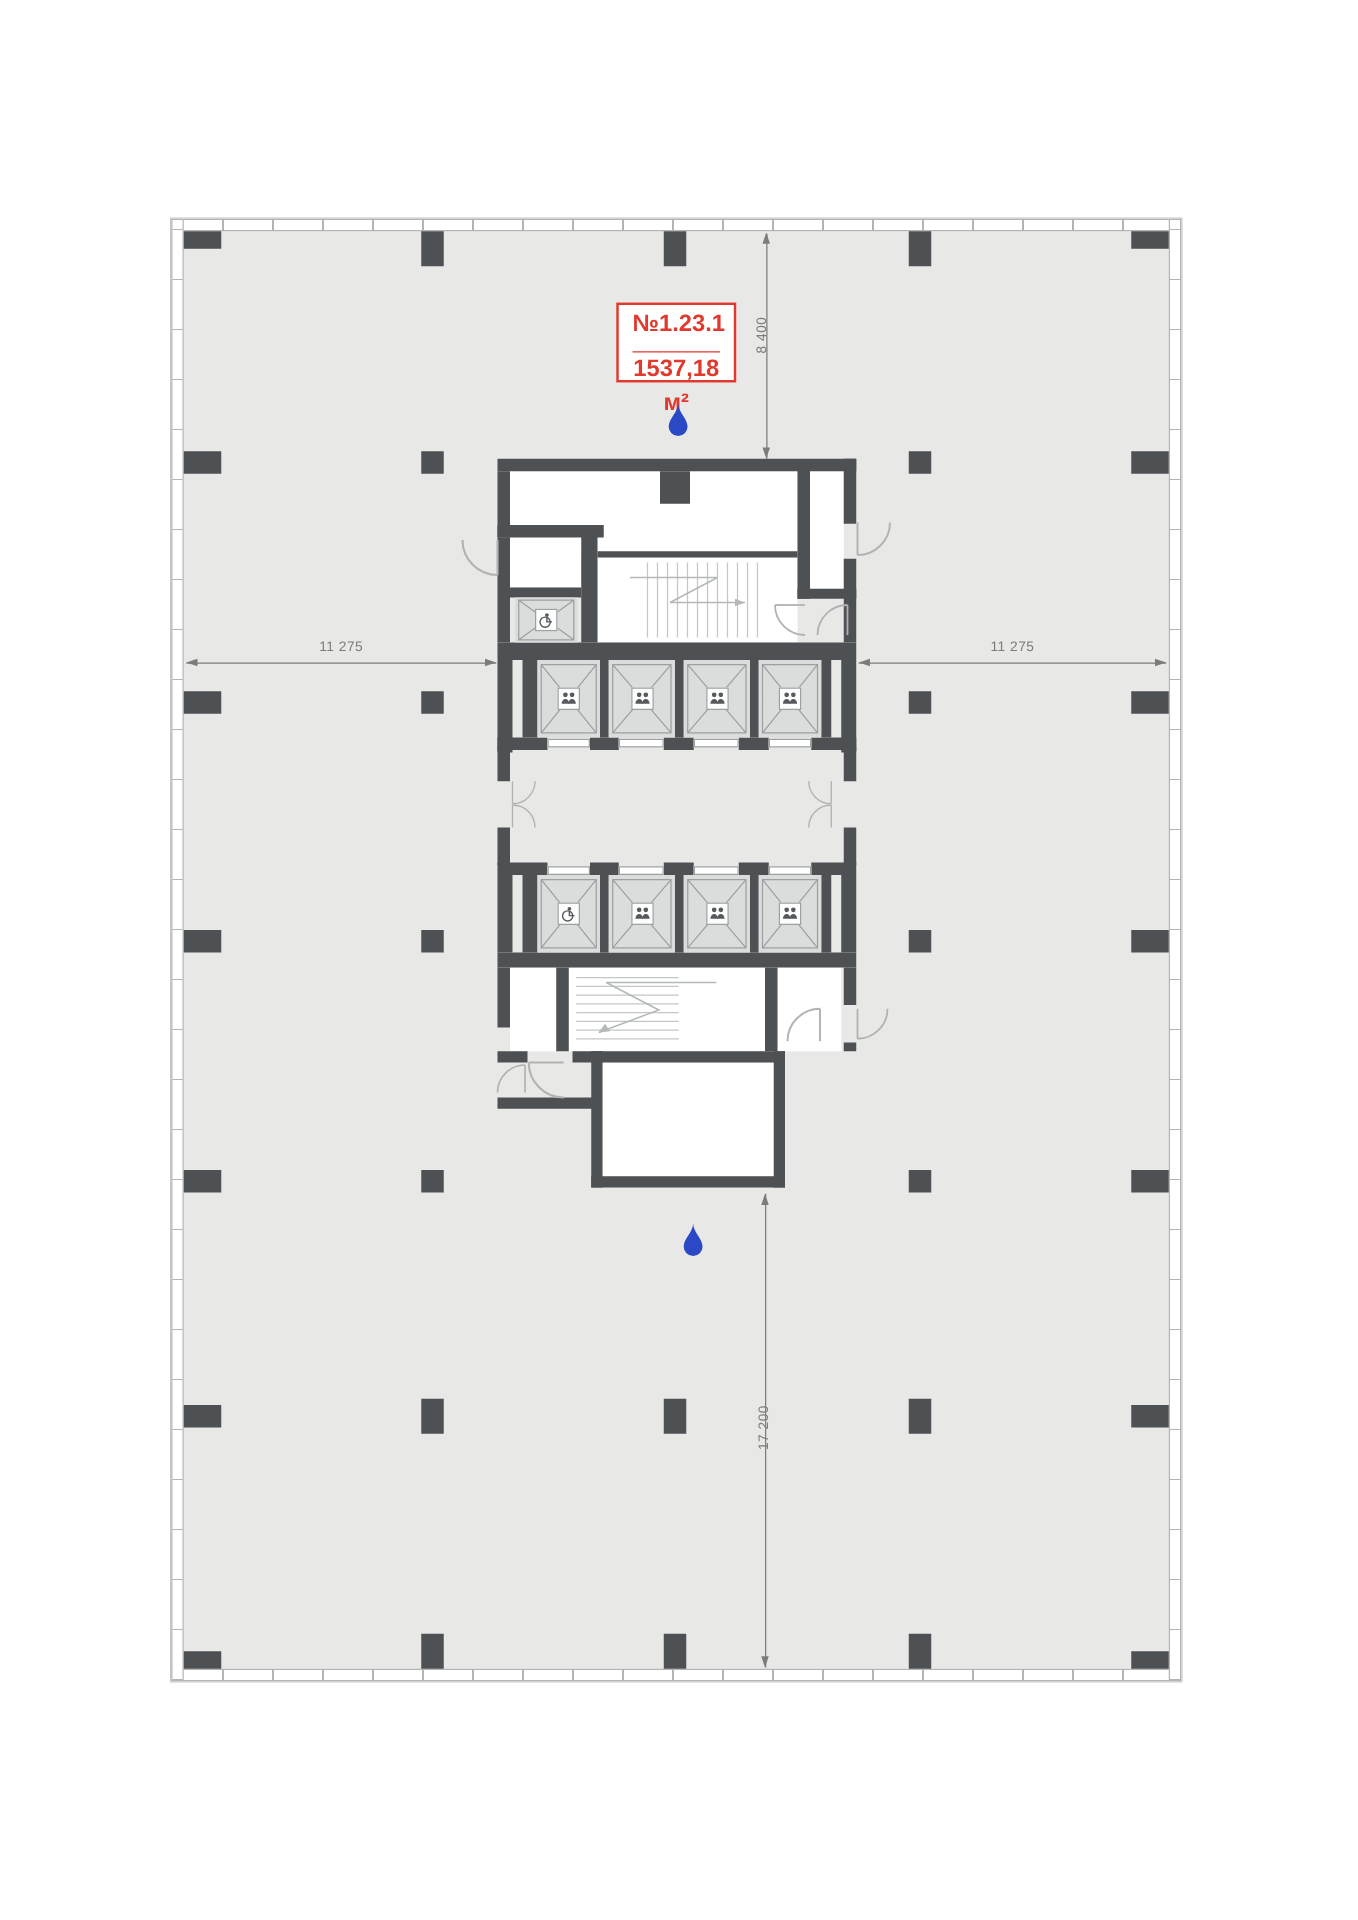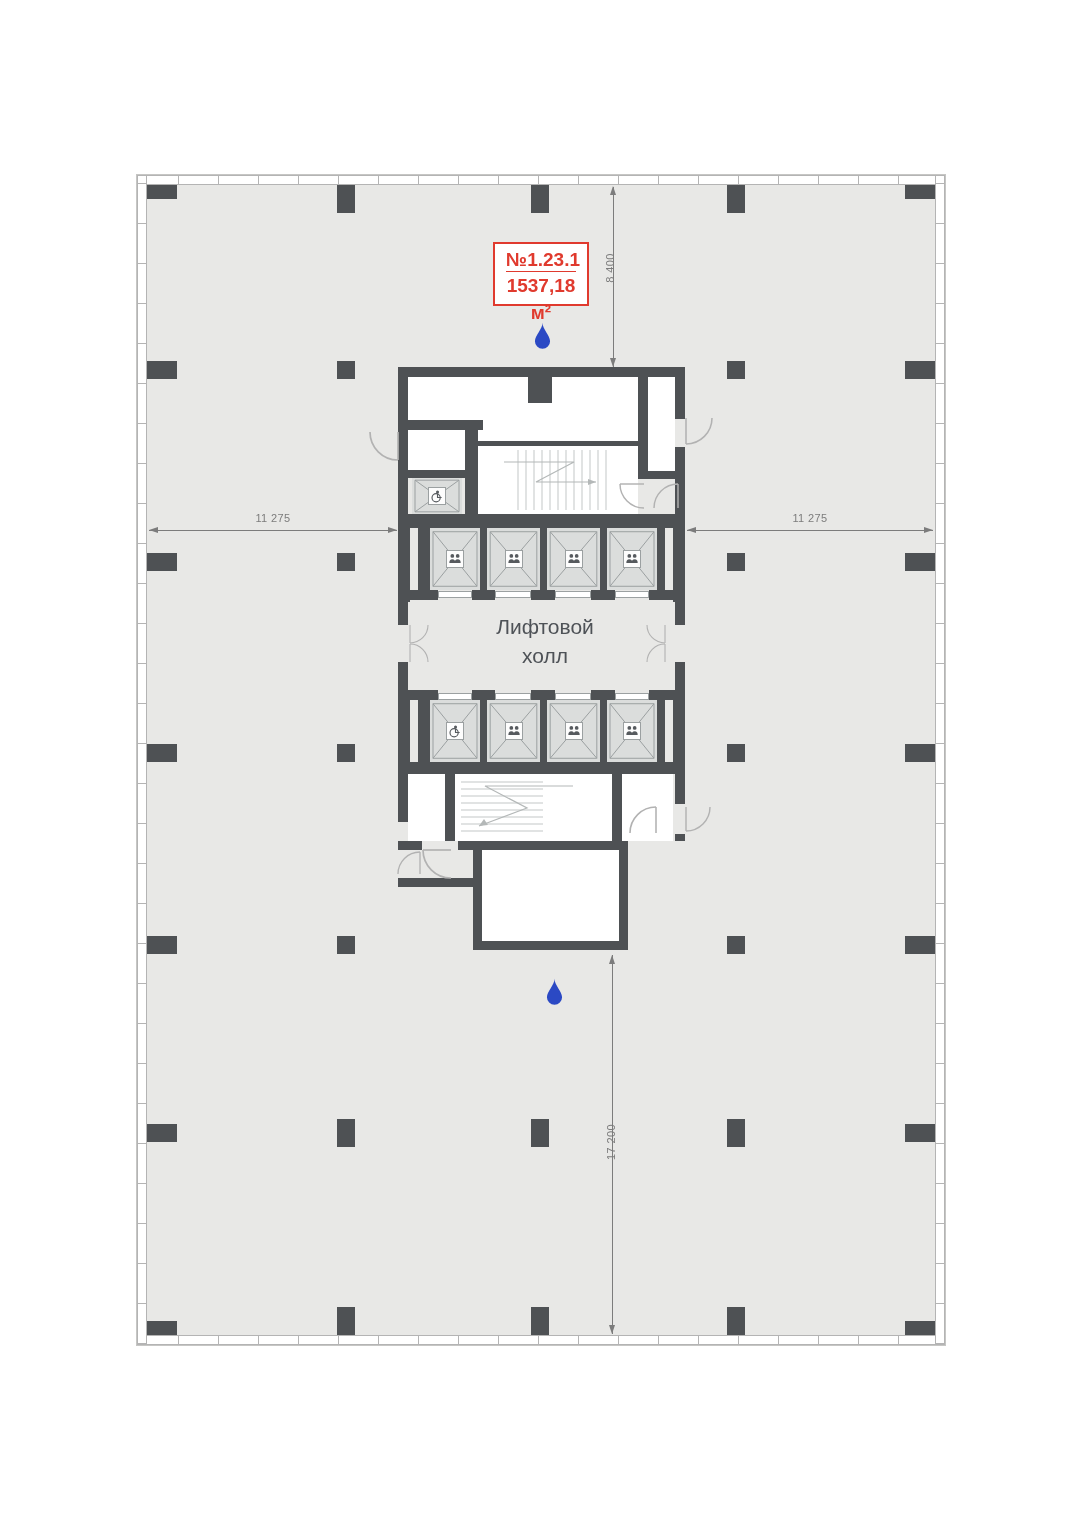--- a/index.html
+++ b/index.html
@@ -32,21 +32,21 @@
   .dimlab{position:absolute;font-size:11px;color:var(--dim);letter-spacing:.4px;white-space:nowrap;
           text-align:center;}
   .dimlab.rot{transform:rotate(-90deg);transform-origin:center center;}
   .arr{position:absolute;width:0;height:0;}
   .arr.up{border-left:3.5px solid transparent;border-right:3.5px solid transparent;border-bottom:9px solid var(--dim);}
   .arr.down{border-left:3.5px solid transparent;border-right:3.5px solid transparent;border-top:9px solid var(--dim);}
   .arr.left{border-top:3.5px solid transparent;border-bottom:3.5px solid transparent;border-right:9px solid var(--dim);}
   .arr.right{border-top:3.5px solid transparent;border-bottom:3.5px solid transparent;border-left:9px solid var(--dim);}
   .unit-label{position:absolute;background:#fff;border:2px solid var(--unit-accent);box-sizing:border-box;
               text-align:center;color:var(--unit-accent);font-weight:bold;cursor:pointer;}
-  .unit-number{font-size:19px;line-height:23px;margin:4px 11px 0;padding-bottom:0;
+  .unit-number{font-size:19px;line-height:23px;margin:4px 11px 0;padding-bottom:10px;
                border-bottom:1.5px solid var(--unit-accent);}
   .unit-area{font-size:19px;line-height:27px;text-align:center;}
   .hall-label{position:absolute;text-align:center;color:var(--hall-text);
               font-size:21px;line-height:29px;}
   .marker{position:absolute;}
 </style>
 </head>
 <body>
 
 <div class="stage">
@@ -394,24 +394,20 @@
         <line x1="0" y1="0" x2="0" y2="20" stroke="#b2b2b2" stroke-width="1.2"></line>
       </svg>
     </div>
   <div class="door" style="left:630px;top:804px;width:26px;height:32px;transform:rotate(180deg);">
     <svg viewBox="0 0 20 20">
         <path d="M20,0 A20,20 0 0 1 0,20" fill="none" stroke="#b2b2b2" stroke-width="1.2"></path>
         <line x1="0" y1="0" x2="0" y2="20" stroke="#b2b2b2" stroke-width="1.2"></line>
       </svg>
     </div>
 
-  <div class="hall-label" style="left:455px;top:612px;width:180px;height:58px;">
-    <div>Лифтовой</div>
-    <div>холл</div>
-  </div>
 
   <div class="dimlv" style="left:613px;top:187px;height:180px;"></div>
   <div class="arr up" style="left:610px;top:186px;"></div>
   <div class="arr down" style="left:610px;top:358px;"></div>
   <div class="dimlab rot" style="left:583px;top:262px;width:54px;">8 400</div>
 
   <div class="dimlh" style="left:149px;top:530px;width:248px;"></div>
   <div class="arr left" style="left:149px;top:527px;"></div>
   <div class="arr right" style="left:388px;top:527px;"></div>
   <div class="dimlab" style="left:223px;top:512px;width:100px;">11 275</div>

